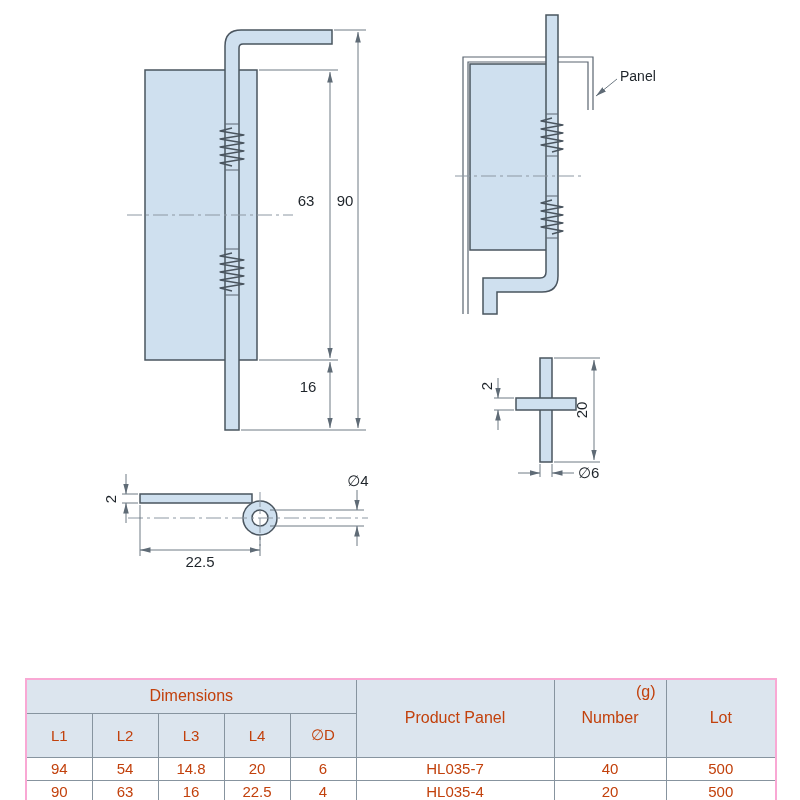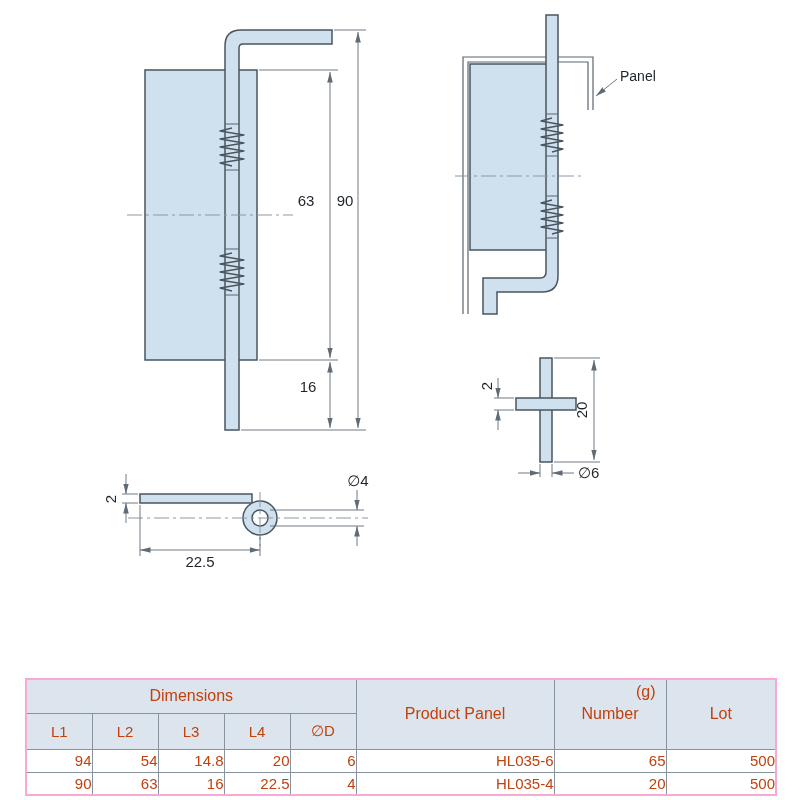--- a/index.html
+++ b/index.html
@@ -19,22 +19,22 @@
   .dtext  { font-size:15px; fill:#1e242a; }
   .ltext  { font-size:14px; fill:#1e242a; }
 
   .spec-table { position:absolute; left:25px; top:648px; width:750px;
                 border-collapse:collapse; table-layout:fixed;
                 font-size:15px; color:#c2410c; border:2px solid #f9a8d4;margin-top:30px; }
   .spec-table th, .spec-table td { border:1px solid #87949f; text-align:center;
                 vertical-align:middle; font-weight:normal; padding:0; }
   .spec-table thead th { background:#dce5ee; }
   .row-head1 { height:34px; font-size:16px; }
-  .row-head2 th { height:36px; }
-  .row-data td { height:23px; background:#ffffff;text-align:right; }
+  .row-head2 th { height:44px; }
+  .row-data td { height:23px; background:#ffffff; }
   .weight-th { position:relative; }
   .weight-th .unit { position:absolute; top:3px; right:10px; }
 </style>
 </head>
 <body>
 
 <div class="canvas">
 
   <svg width="800" height="645" viewBox="0 0 800 645">
     <defs>
@@ -161,22 +161,22 @@
         <th>∅D</th>
       </tr>
     </thead>
     <tbody>
       <tr class="row-data">
         <td>94</td>
         <td>54</td>
         <td>14.8</td>
         <td>20</td>
         <td>6</td>
-        <td>HL035-6</td>
-        <td>65</td>
+        <td>HL035-7</td>
+        <td>40</td>
         <td>500</td>
       </tr>
       <tr class="row-data">
         <td>90</td>
         <td>63</td>
         <td>16</td>
         <td>22.5</td>
         <td>4</td>
         <td>HL035-4</td>
         <td>20</td>

